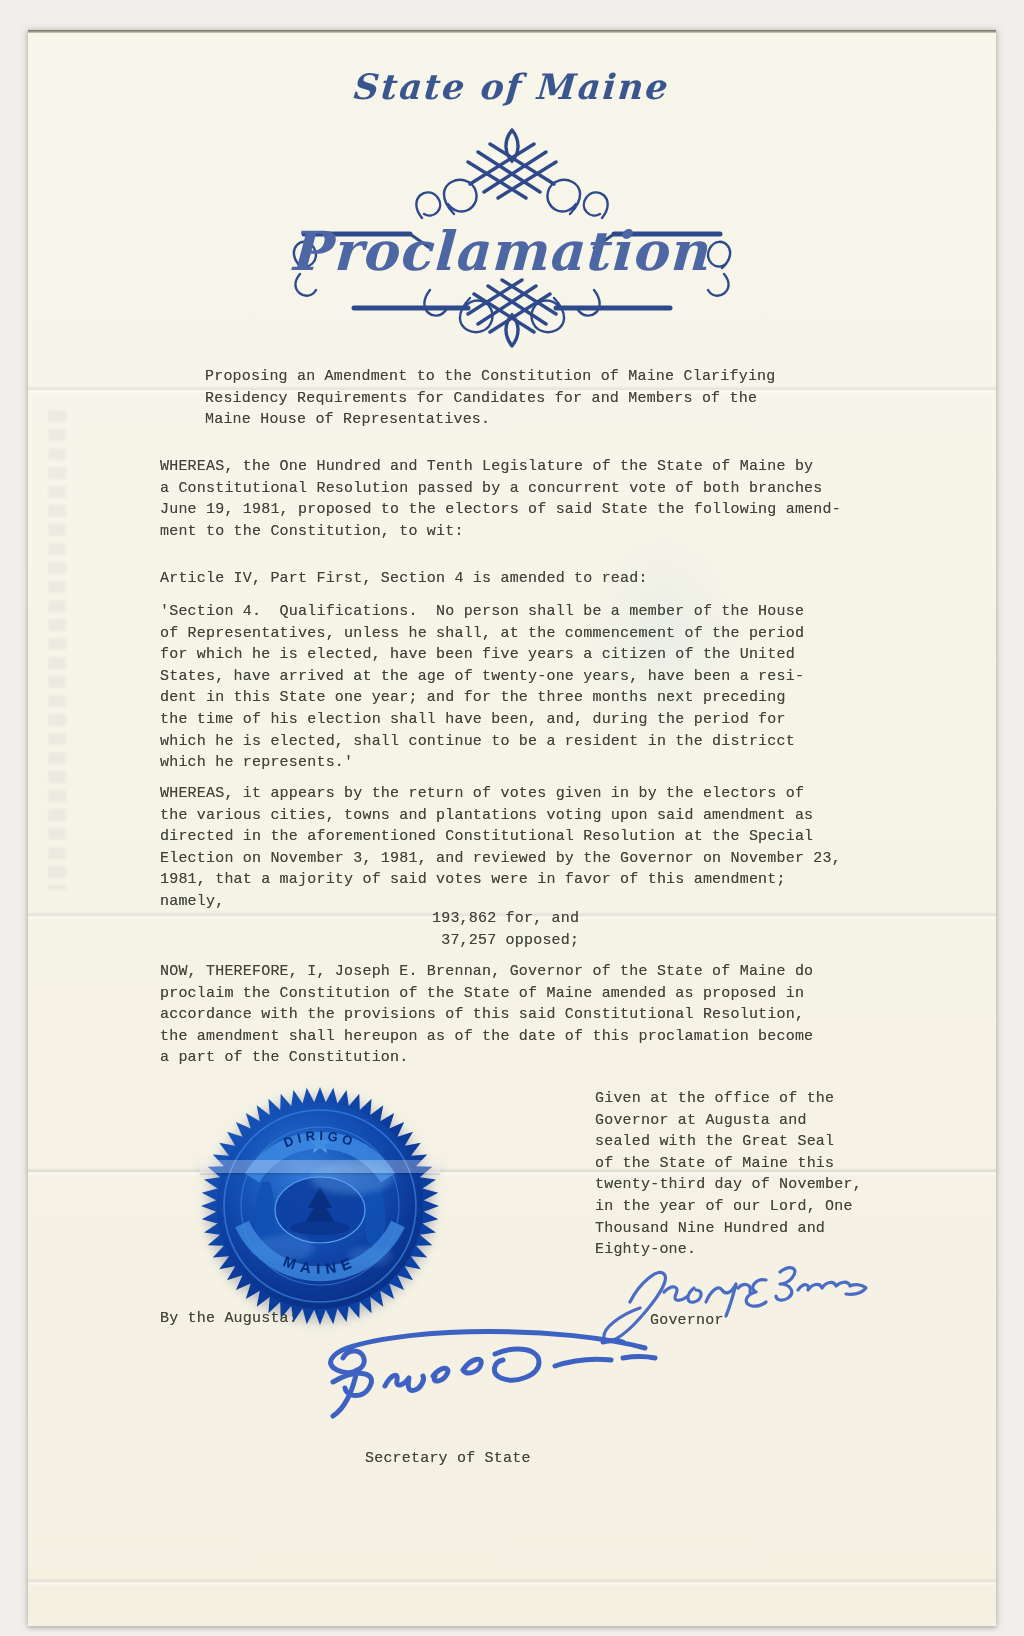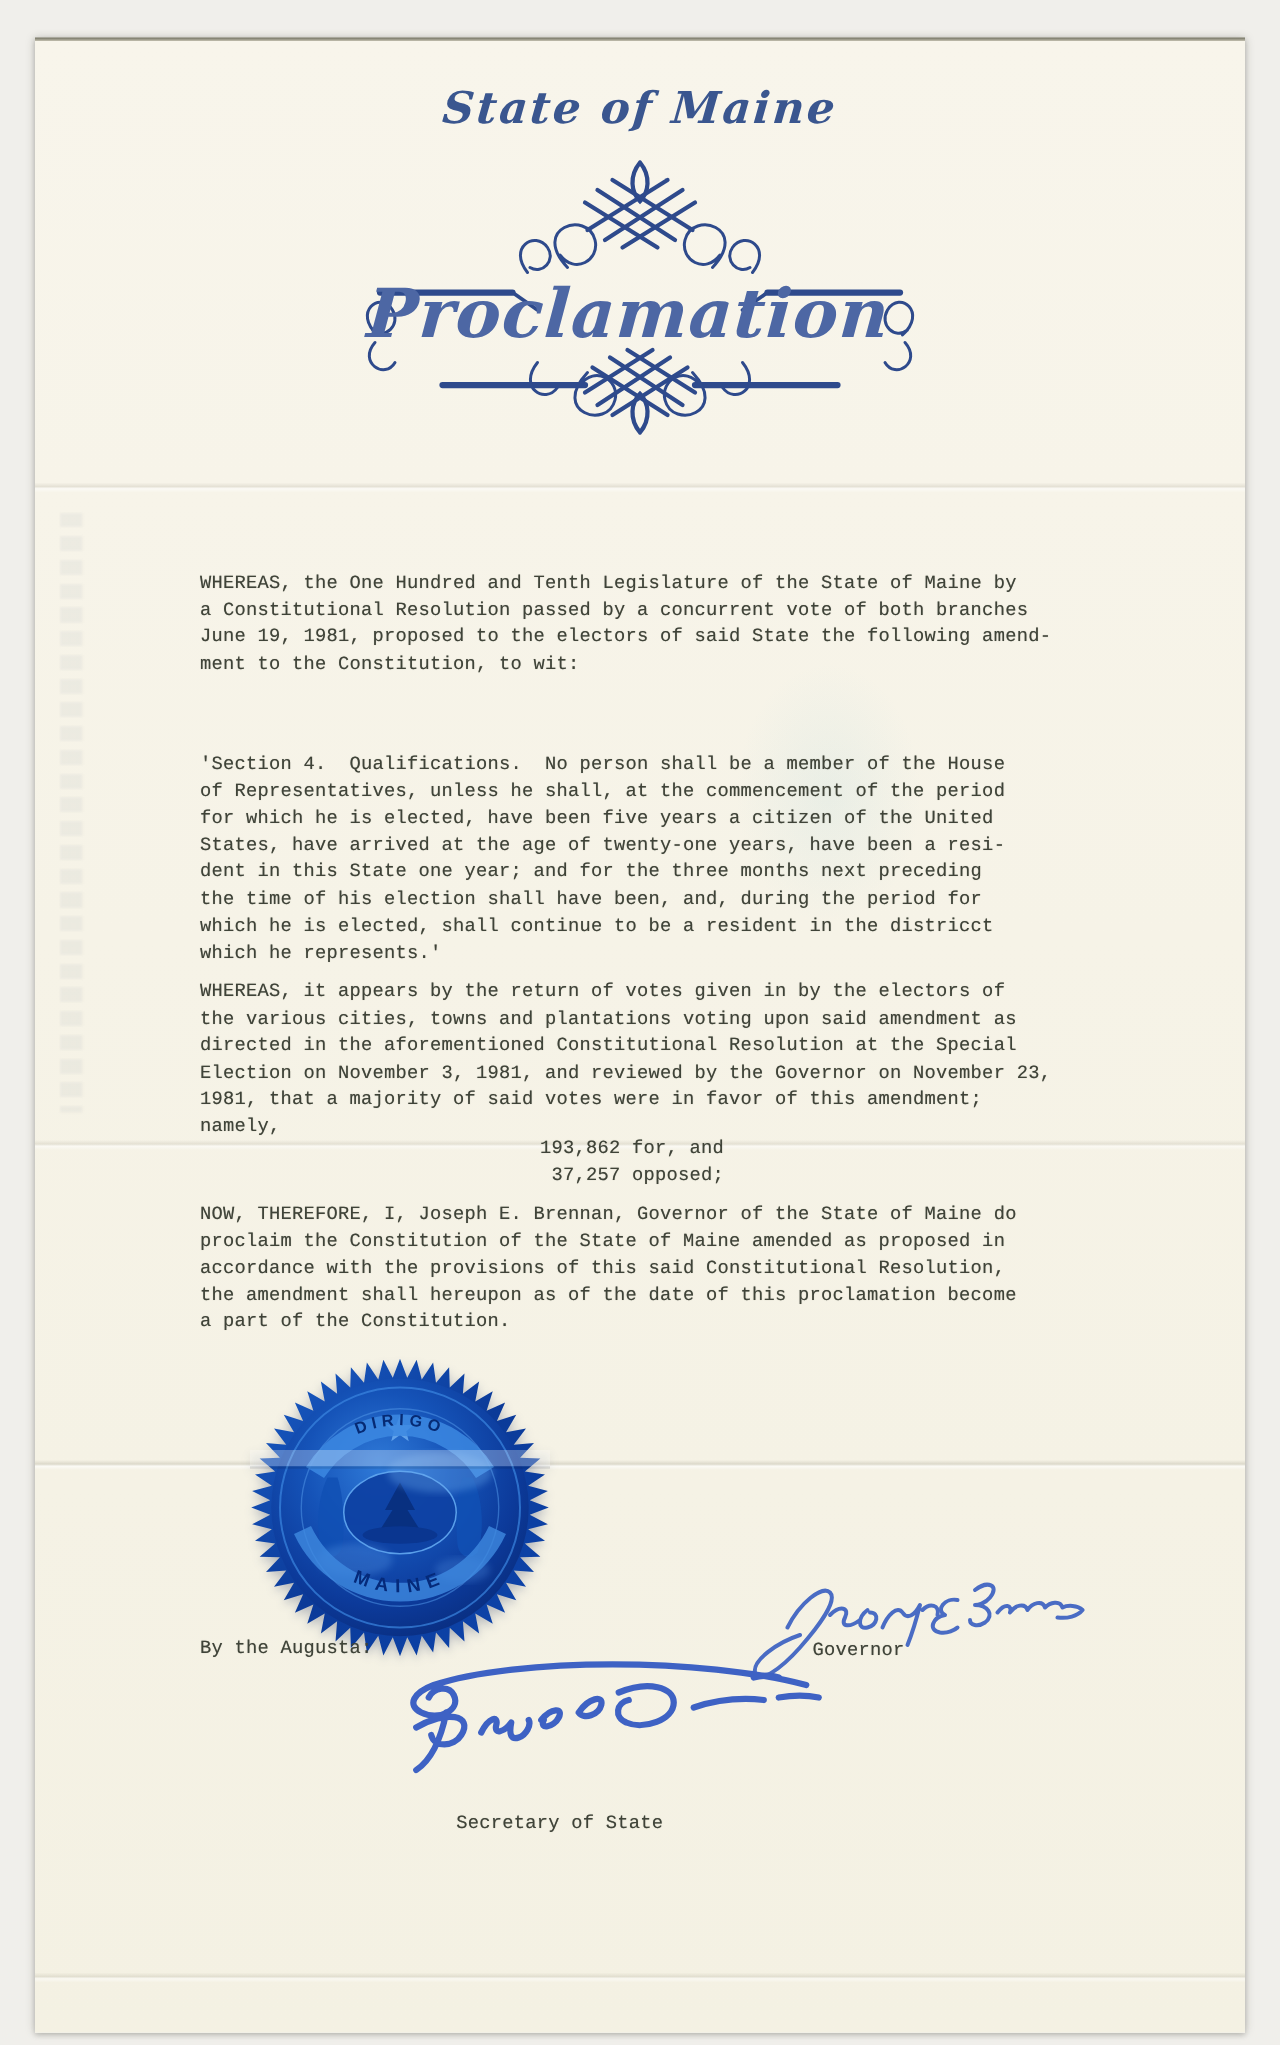--- a/index.html
+++ b/index.html
@@ -130,24 +130,28 @@
           <path d="M206,164 L264,202"></path>
           <path d="M220,158 L274,192"></path>
         <path d="M268,172 L208,210"></path>
           <path d="M254,164 L196,202"></path>
           <path d="M240,158 L186,192"></path>
       </g>
     </g>
     <text class="word" x="230" y="148" text-anchor="middle" transform="skewX(-4)">Proclamation</text>
   </svg>
 
+  <div class="tw" style="left:177px;top:336px">Proposing an Amendment to the Constitution of Maine Clarifying
+Residency Requirements for Candidates for and Members of the
+Maine House of Representatives.</div>
   <div class="tw" style="left:132px;top:426px">WHEREAS, the One Hundred and Tenth Legislature of the State of Maine by
 a Constitutional Resolution passed by a concurrent vote of both branches
 June 19, 1981, proposed to the electors of said State the following amend-
 ment to the Constitution, to wit:</div>
+  <div class="tw" style="left:132px;top:538px">Article IV, Part First, Section 4 is amended to read:</div>
   <div class="tw" style="left:132px;top:571px">'Section 4.  Qualifications.  No person shall be a member of the House
 of Representatives, unless he shall, at the commencement of the period
 for which he is elected, have been five years a citizen of the United
 States, have arrived at the age of twenty-one years, have been a resi-
 dent in this State one year; and for the three months next preceding
 the time of his election shall have been, and, during the period for
 which he is elected, shall continue to be a resident in the districct
 which he represents.'</div>
   <div class="tw" style="left:132px;top:753px">WHEREAS, it appears by the return of votes given in by the electors of
 the various cities, towns and plantations voting upon said amendment as
@@ -155,20 +159,28 @@
 Election on November 3, 1981, and reviewed by the Governor on November 23,
 1981, that a majority of said votes were in favor of this amendment;
 namely,</div>
   <div class="tw" style="left:404px;top:878px">193,862 for, and
  37,257 opposed;</div>
   <div class="tw" style="left:132px;top:931px">NOW, THEREFORE, I, Joseph E. Brennan, Governor of the State of Maine do
 proclaim the Constitution of the State of Maine amended as proposed in
 accordance with the provisions of this said Constitutional Resolution,
 the amendment shall hereupon as of the date of this proclamation become
 a part of the Constitution.</div>
+  <div class="tw" style="left:567px;top:1058px">Given at the office of the
+Governor at Augusta and
+sealed with the Great Seal
+of the State of Maine this
+twenty-third day of November,
+in the year of our Lord, One
+Thousand Nine Hundred and
+Eighty-one.</div>
 
   <svg class="seal-wrap" viewBox="0 0 240 240">
     <defs>
       <radialGradient id="sealGrad" cx="42%" cy="34%" r="75%">
         <stop offset="0%" stop-color="#2f7ad8"></stop>
         <stop offset="38%" stop-color="#1553b8"></stop>
         <stop offset="72%" stop-color="#0c3a9a"></stop>
         <stop offset="100%" stop-color="#082a78"></stop>
       </radialGradient>
       <linearGradient id="foilShine" x1="0" y1="0" x2="1" y2="1">

